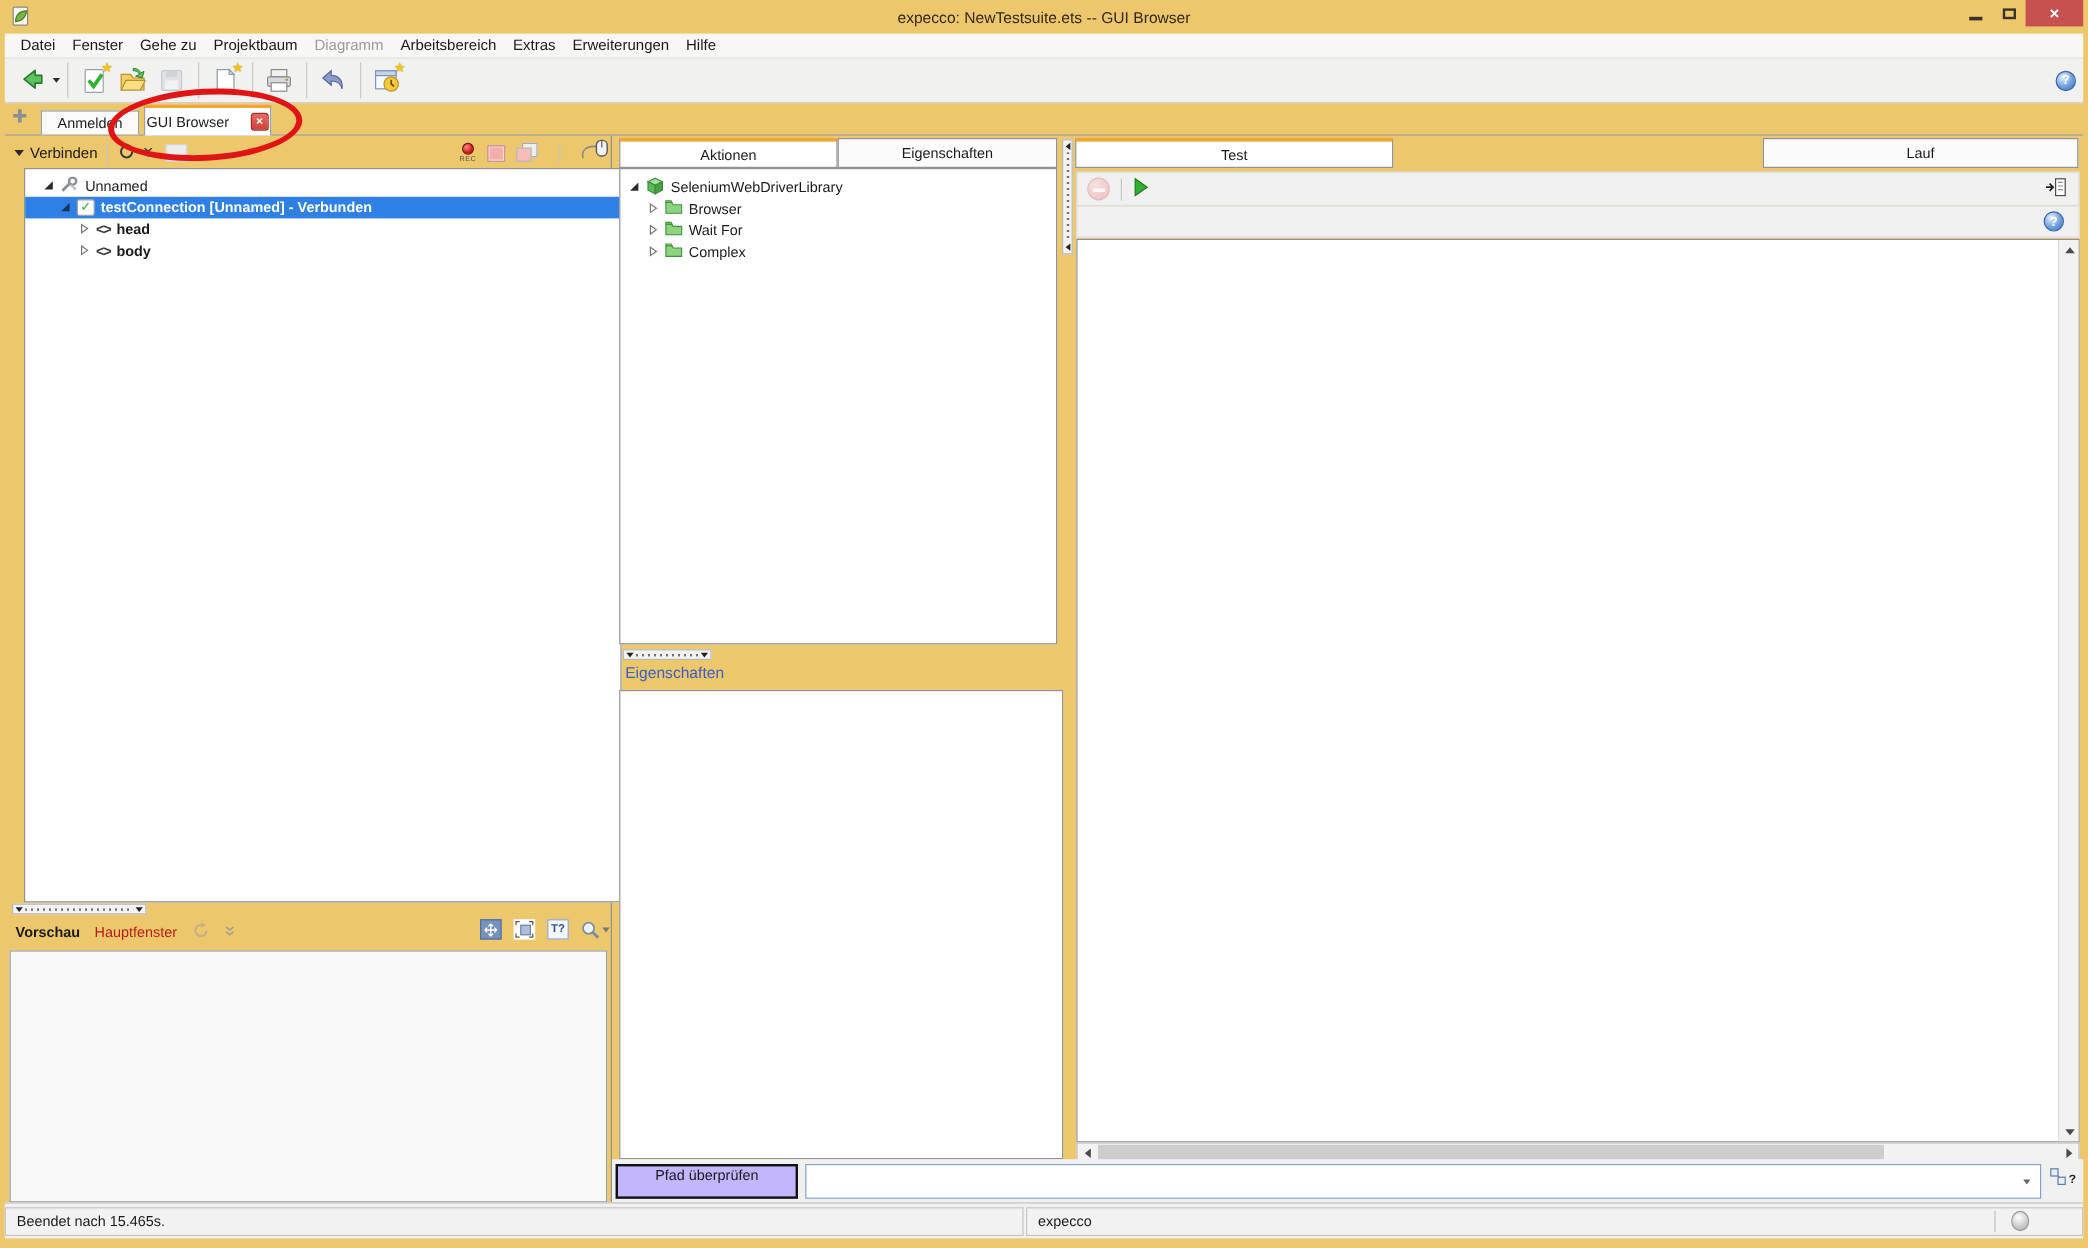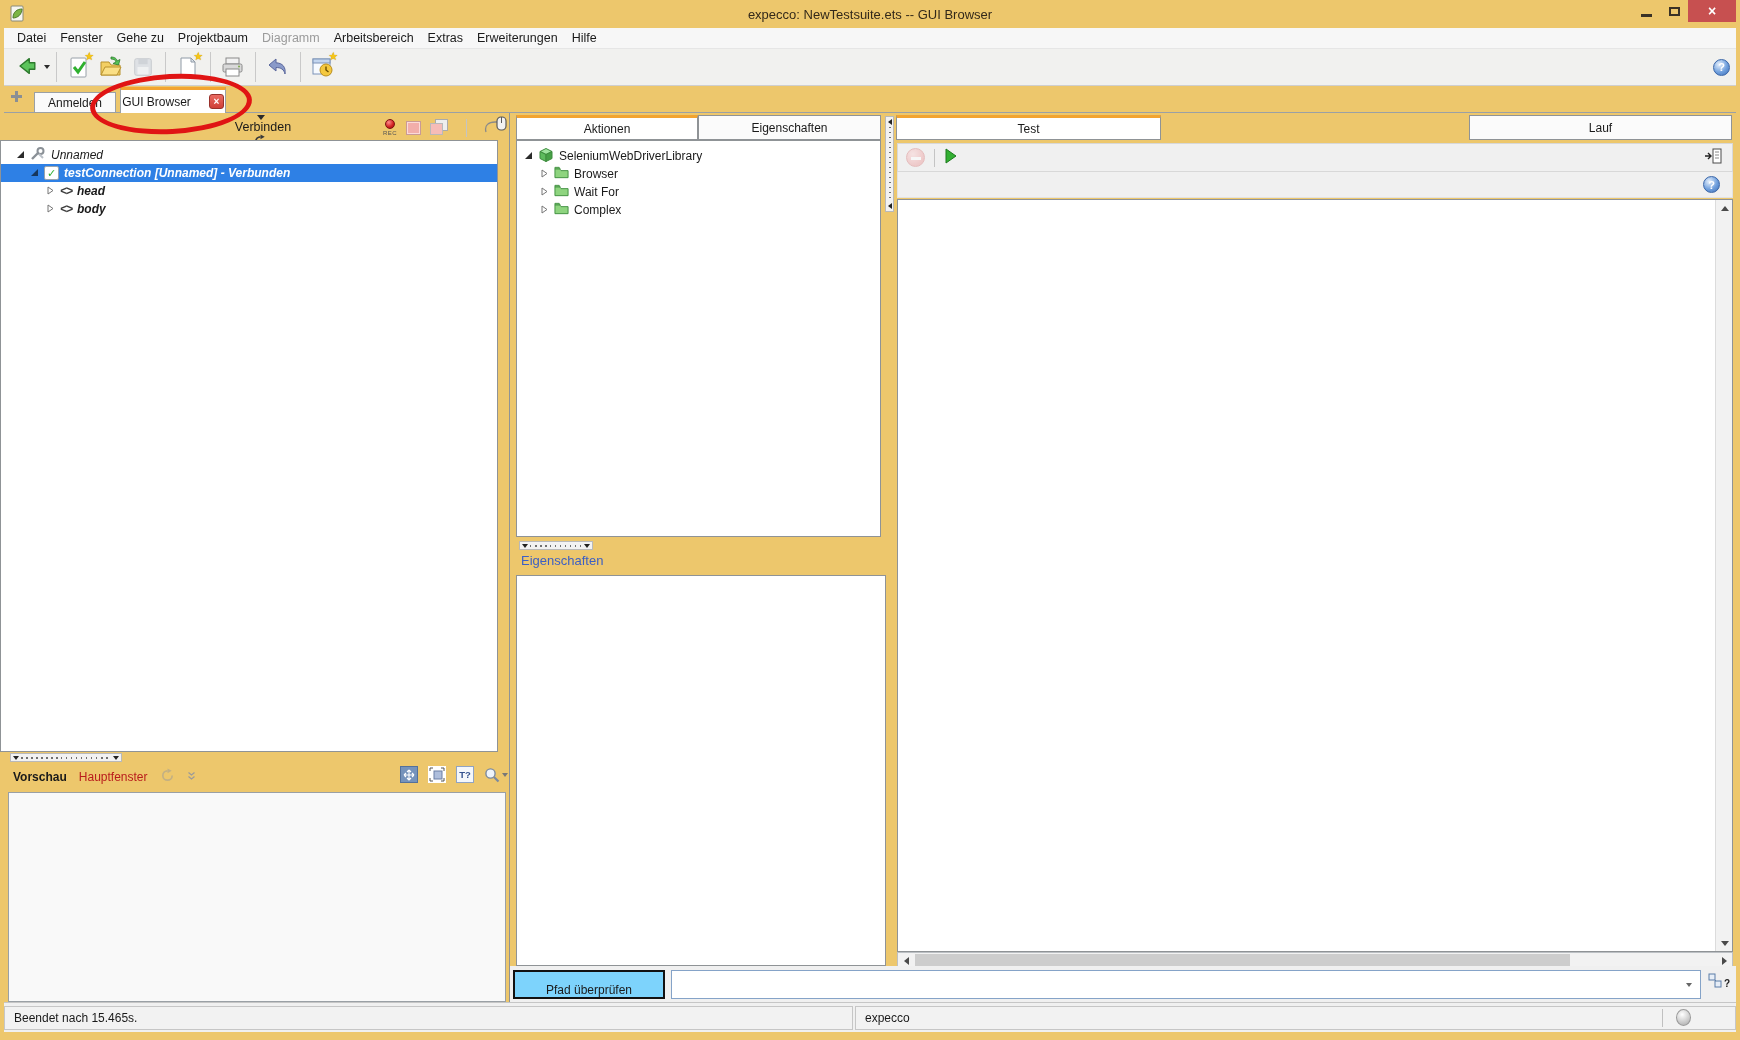--- a/index.html
+++ b/index.html
@@ -47,38 +47,38 @@
   .tab-anmelden{left:34px;top:92px;width:82px;height:20px;}
   .tab-gui{left:120px;top:87px;width:106px;height:26px;background:#fff;border-top:3px solid #f2a431;z-index:3;gap:18px;}
   .tab-close{width:15px;height:15px;border-radius:3px;background:linear-gradient(#ea6b62,#cf3f37);border:1px solid #99302a;
     color:#fff;font-size:10px;font-weight:bold;display:flex;align-items:center;justify-content:center;line-height:1;}
 
   
   .whitebox{position:absolute;background:#fff;border:1px solid #8f9396;}
   .vline{left:509px;top:113px;width:1px;height:889px;background:#8f9396;}
 
   
-  .ltoolbar{left:4px;top:115px;width:505px;height:25px;display:flex;align-items:center;padding-left:8px;flex-direction:column;}
+  .ltoolbar{left:4px;top:115px;width:505px;height:25px;display:flex;align-items:center;padding-left:8px;}
   .tri-down{width:0;height:0;border-left:4px solid transparent;border-right:4px solid transparent;border-top:5px solid #2b2b2b;}
   .lt-label{margin-left:5px;font-size:12.5px;}
   .sep-v{width:1px;height:18px;background:#c4c4c4;margin:0 8px;}
   .ico-disabled{width:18px;height:15px;background:#ececec;border:1px solid #d4d4d4;margin-left:10px;}
   .lt-right{position:absolute;left:383px;top:116px;display:flex;align-items:center;gap:9px;height:23px;}
   .rec-wrap{display:flex;flex-direction:column;align-items:center;line-height:1;}
   .rec-dot{width:10px;height:10px;border-radius:50%;border:1px solid #7c1212;
     background:radial-gradient(circle at 35% 30%,#ff8a8a,#d02020 60%,#9c0f0f);}
   .rec-label{font-size:6px;color:#555;margin-top:1px;letter-spacing:.4px;}
   .shot{width:15px;height:14px;background:#f2aeaa;border:1px solid #c99a96;box-shadow:inset 0 0 0 1px #fbdad8;}
   .dshot{position:relative;width:19px;height:17px;}
   .dshot .b{position:absolute;width:13px;height:12px;background:#f6bcb8;border:1px solid #b9b9b9;}
   .dshot .b1{left:5px;top:0;background:#eee;border:1px solid #aaa;}
   .dshot .b2{left:0;top:4px;}
 
   
-  .ltree{left:0;top:140px;width:498px;height:612px;font-style:italic;}
+  .ltree{left:20px;top:140px;width:498px;height:612px;}
   .trow{display:flex;align-items:center;height:18px;gap:5px;font-size:12px;white-space:nowrap;}
   .trow.sel{background:#2e80e5;color:#fff;font-weight:bold;}
   .bold{font-weight:bold;}
   .tag-glyph{font-weight:bold;color:#3c3c3c;letter-spacing:-1px;}
   .conn-icon{width:15px;height:14px;background:#fff;border:1px solid #9aa4ad;border-radius:2px;display:flex;
     align-items:center;justify-content:center;font-size:11px;font-weight:bold;color:#2fae2f;line-height:1;}
 
   
   .hsplit{position:absolute;height:9px;background:#f2f2f2;border:1px solid #b9b9b9;display:flex;align-items:center;
     justify-content:space-between;padding:0 2px;}
@@ -123,22 +123,22 @@
   .tri-up-s{width:0;height:0;border-left:4px solid transparent;border-right:4px solid transparent;border-bottom:5px solid #4a4a4a;}
   .tri-down-s{width:0;height:0;border-left:4px solid transparent;border-right:4px solid transparent;border-top:5px solid #4a4a4a;}
   .tri-left-s{width:0;height:0;border-top:4px solid transparent;border-bottom:4px solid transparent;border-right:5px solid #4a4a4a;}
   .tri-right-s{width:0;height:0;border-top:4px solid transparent;border-bottom:4px solid transparent;border-left:5px solid #4a4a4a;}
   .hscroll{left:897px;top:952px;width:836px;height:18px;background:#f2f2f2;border:1px solid #bcc0c4;}
   .hthumb{position:absolute;left:17px;top:1px;width:655px;height:14px;background:#cdcdcd;}
   .hs-btn{position:absolute;top:0;width:16px;height:16px;display:flex;align-items:center;justify-content:center;}
 
   
   .path-row{left:510px;top:966px;width:1226px;height:36px;background:#f0f0f0;}
-  .path-btn{position:absolute;left:3px;top:4px;width:152px;height:29px;background:#7dd3fc;border:2px solid #111;
-    display:flex;align-items:flex-end;justify-content:center;font-size:12px;}
+  .path-btn{position:absolute;left:3px;top:4px;width:152px;height:29px;background:#c4b5fd;border:2px solid #111;
+    display:flex;align-items:flex-start;justify-content:center;font-size:12px;}
   .combo{position:absolute;left:161px;top:4px;width:1030px;height:29px;background:#fff;border:1px solid #85a3c8;}
   .combo input{position:absolute;left:2px;top:2px;right:22px;bottom:2px;border:none;outline:none;font:12px "Liberation Sans",sans-serif;}
   .combo-arrow{position:absolute;right:2px;top:2px;width:18px;height:23px;display:flex;align-items:center;justify-content:center;}
   .plug-ico{position:absolute;left:1198px;top:7px;display:flex;align-items:flex-end;gap:1px;}
   .plug-ico .q{font-size:10px;font-weight:bold;color:#222;}
 
   
   .statusbar{left:4px;top:1002px;width:1732px;height:30px;background:#f0f0f0;border-top:1px solid #c6c6c6;}
   .scell{position:absolute;top:3px;height:24px;border:1px solid #c6c6c6;display:flex;align-items:center;padding:0 9px;
     font-size:12px;background:#f2f2f2;}

